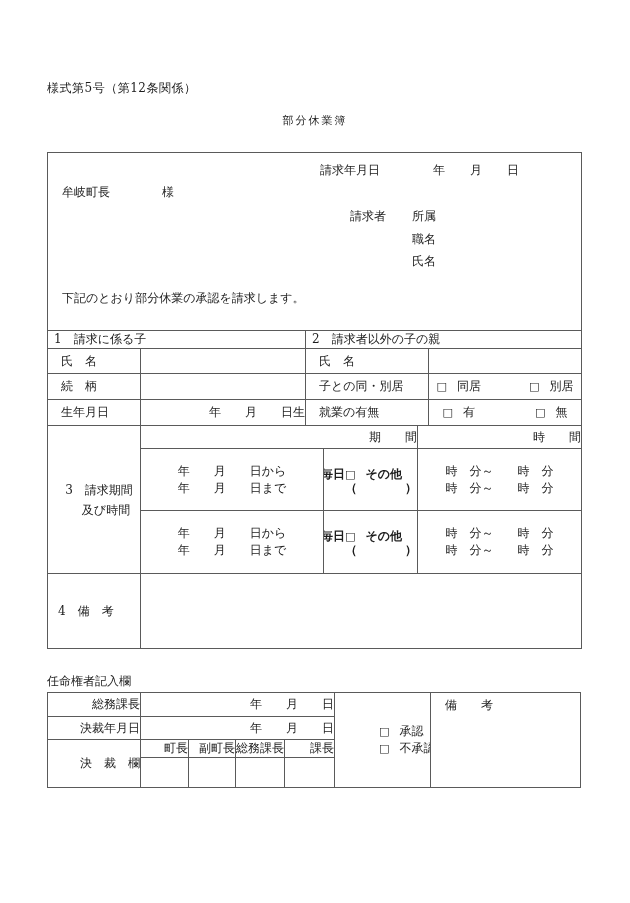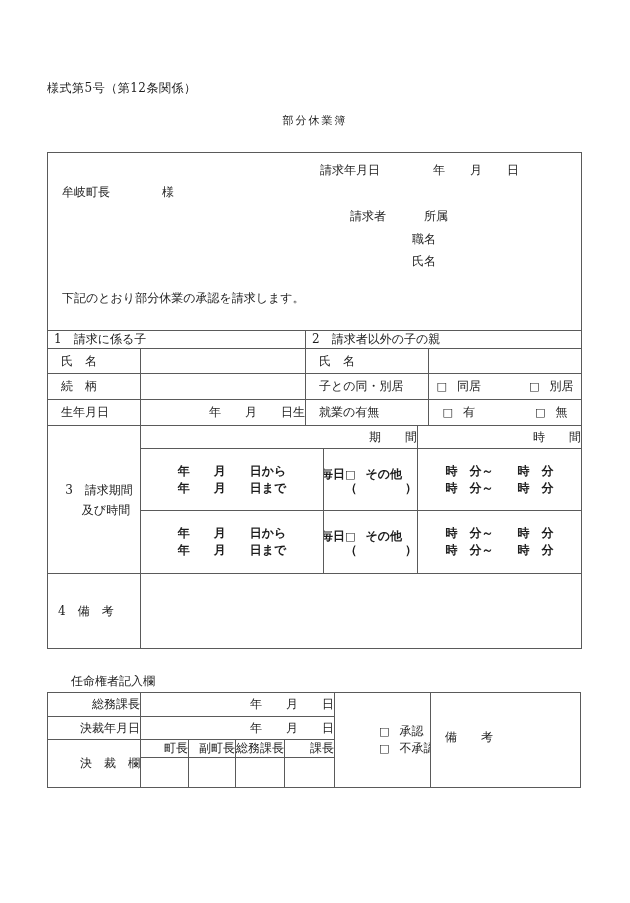--- a/index.html
+++ b/index.html
@@ -26,31 +26,31 @@
   .hF{height:62px;}
   .hG{height:63px;}
   .hH{height:75px;}
   .pl6{padding-left:6px;margin-left:37px;}
   .pl10{padding-left:10px;}
   .pl13{padding-left:13px;}
   .ctr{text-align:right;}
   .sec3-label div{line-height:20px;text-align:center;}
   .sec3-label .l2{padding-left:14px;}
   .two-line{display:flex;flex-direction:column;justify-content:space-between;height:100%;
-            align-items:center;font-weight:bold;}
+            align-items:center;}
   .opt-stack{display:flex;justify-content:flex-end;height:100%;
              padding-left:11px;font-weight:bold;}
   .opt-stack .paren{line-height:11px;font-size:12px;}
   .opt-row{display:flex;justify-content:space-around;align-items:center;gap:33px;}
   .cb{font-family:"DejaVu Sans",sans-serif;font-size:11px;margin-right:10px;}
   .approve-cell div{padding-left:22px;}
   .approve-flex{display:flex;flex-direction:column;justify-content:space-around;height:100%;}
   .remarks-top{vertical-align:top;}
-  .remarks-top .inner{padding:4px 0 0 14px;letter-spacing:6px;margin-top:32px;}
-  .auth-title{left:47px;top:673px;margin-left:24px;}
+  .remarks-top .inner{padding:4px 0 0 14px;letter-spacing:6px;}
+  .auth-title{left:47px;top:673px;}
 </style>
 </head>
 <body>
 
 <div class="page">
 
   <div class="abs form-no">様式第5号（第12条関係）</div>
   <div class="abs doc-title">部分休業簿</div>
 
   <table class="main abs" style="left:47px;top:152px">
@@ -65,21 +65,21 @@
     <tbody>
         <tr>
       <td colspan="6" class="head-cell">
         <span style="left:272px;top:9px">請求年月日</span>
         <span style="left:385px;top:9px">年</span>
         <span style="left:422px;top:9px">月</span>
         <span style="left:459px;top:9px">日</span>
         <span style="left:14px;top:31px">牟岐町長</span>
         <span style="left:114px;top:31px">様</span>
         <span style="left:302px;top:55px">請求者</span>
-        <span style="left:376px;top:55px">所属</span>
+        <span style="left:364px;top:55px">所属</span>
         <span style="left:364px;top:78px">職名</span>
         <span style="left:364px;top:100px">氏名</span>
         <span style="left:14px;top:137px">下記のとおり部分休業の承認を請求します。</span>
       </td>
     </tr>
     <tr class="hA">
       <td colspan="2" class="pl6">1　請求に係る子</td>
       <td colspan="4" class="pl6">2　請求者以外の子の親</td>
     </tr>
     <tr class="hC">

